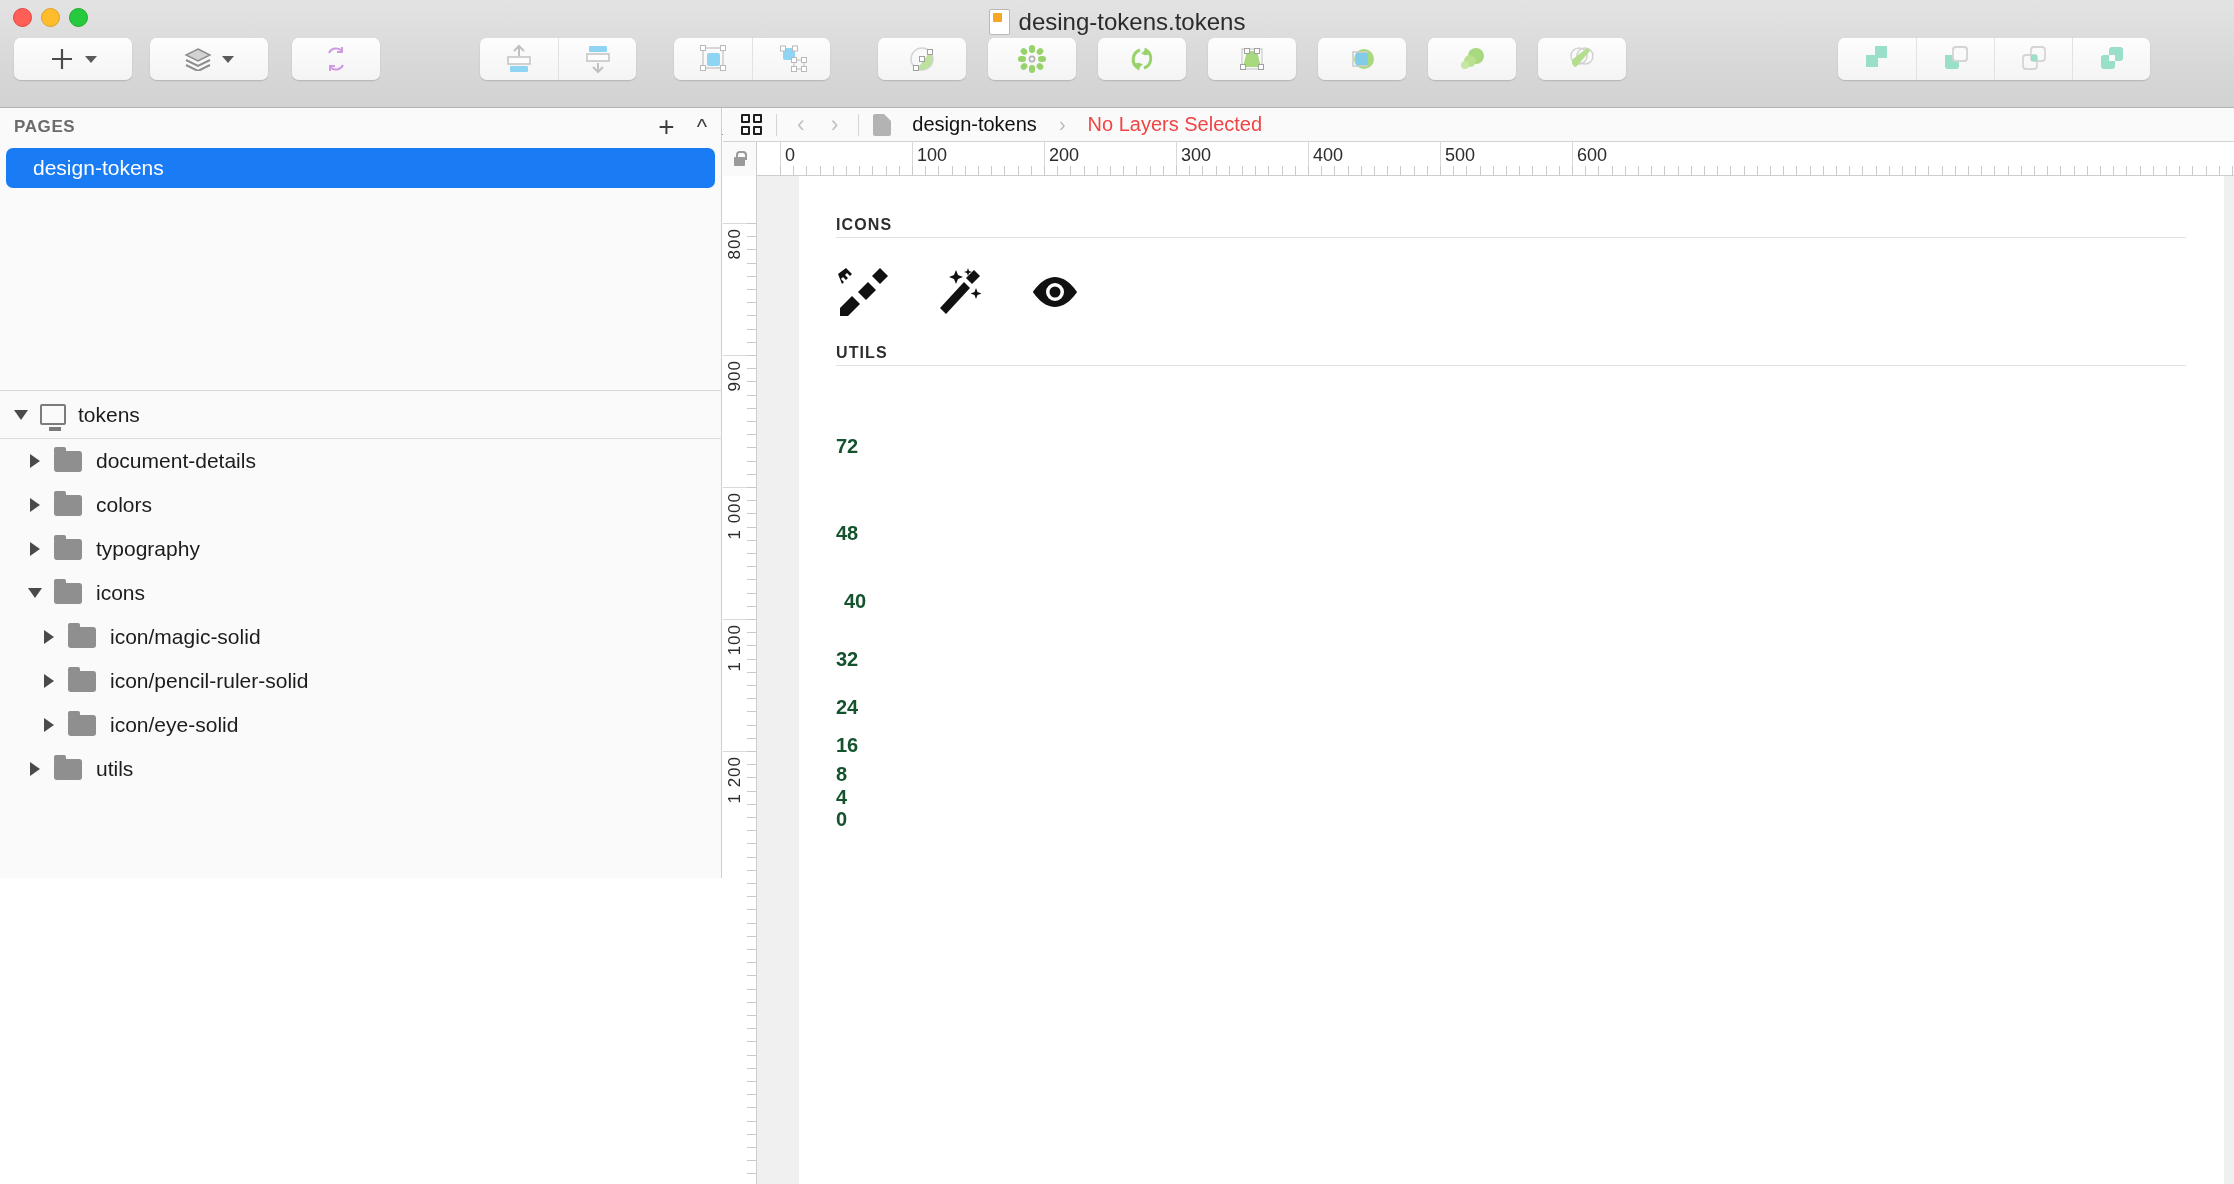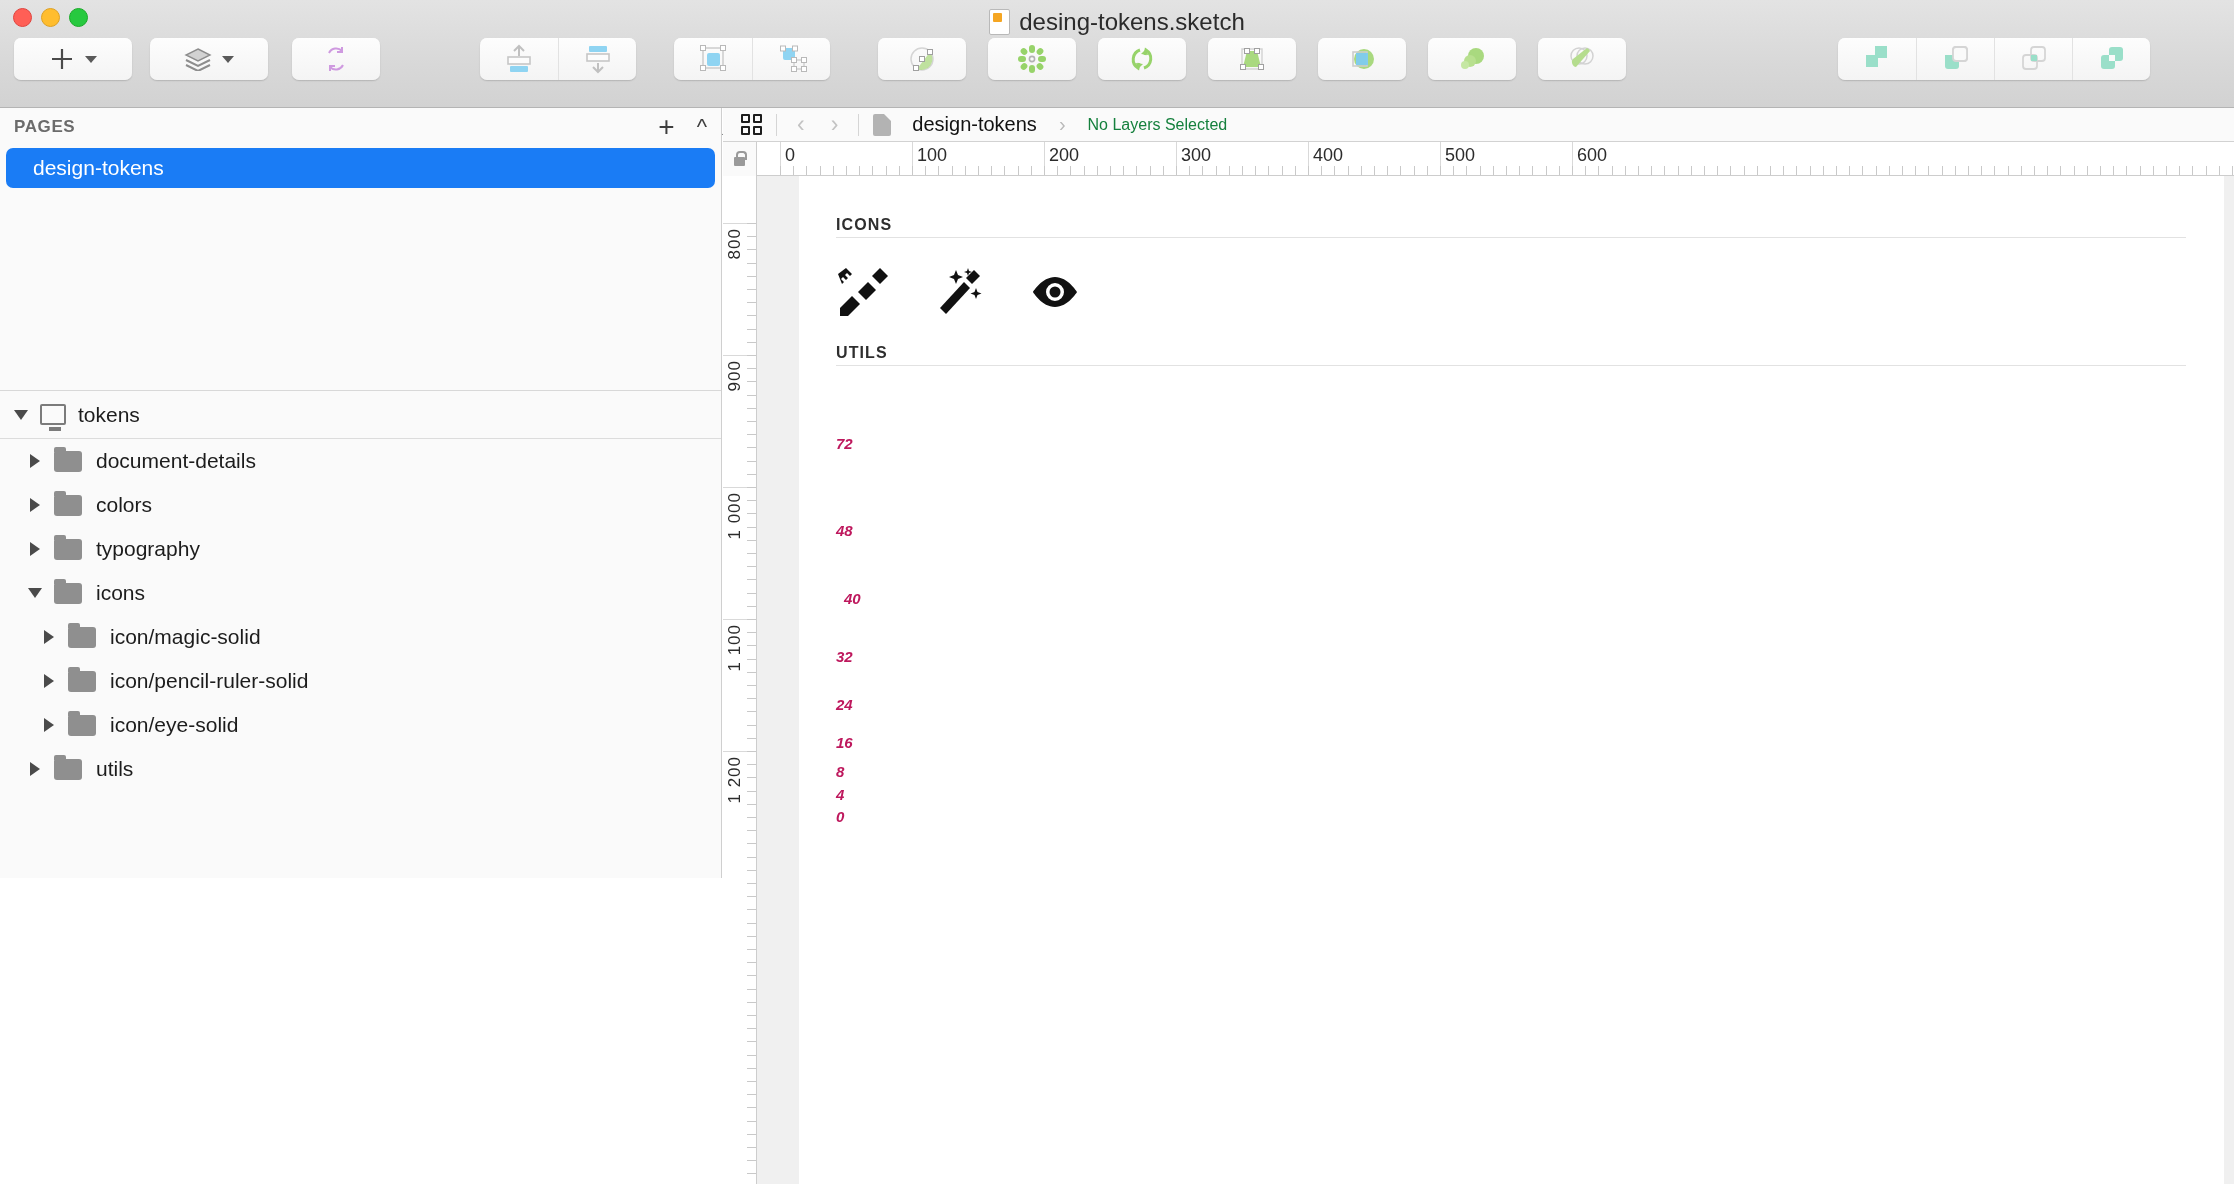--- a/index.html
+++ b/index.html
@@ -136,21 +136,21 @@
   .grid-icon i { border: 2px solid #1d1d1d; border-radius: 1px; display: block; }
   .ct-sep { width: 1px; height: 22px; background: #d5d5d5; }
   .nav-arrow { font-size: 23px; color: #c3c3c3; padding: 0 6px; }
   .bc-doc {
     width: 18px; height: 22px; background: #b3b3b3; border-radius: 2px; margin-right: 7px;
     position: relative;
   }
   .bc-doc::after{content:"";position:absolute;right:0;top:0;border-width:0 7px 7px 0;border-style:solid;border-color:transparent #fafafa transparent transparent;}
   .bc-name { font-size: 20px; color: #111; }
   .bc-sep  { font-size: 20px; color: #b9b9b9; margin: 0 8px; }
-  .bc-sel  { font-size: 16px; color: #15803d; }
+  .bc-sel  { font-size: 20px; color: #ef4444; }
 
   
   .ruler-h {
     position: absolute; left: 0; top: 34px; width: 1511px; height: 34px;
     background: #ffffff; border-bottom: 1px solid #cdcdcd;
   }
   .lockbox {
     position: absolute; left: 0; top: 0; width: 34px; height: 34px;
     background: #fafafa; border-right: 1px solid #cdcdcd;
     display: flex; align-items: center; justify-content: center;
@@ -182,37 +182,37 @@
   .artboard {
     position: absolute; left: 41px; top: 0; width: 1425px; height: 1008px;
     background: #ffffff;
   }
   .sec-title {
     position: absolute; font-size: 16px; letter-spacing: 1.1px; color: #2e2e2e; font-weight: 700;
   }
   .sec-rule { position: absolute; height: 1px; background: #e2e2e2; }
   .icons-row { position: absolute; display: flex; align-items: center; }
   .bar-label {
-    position: absolute; font-size: 15px; color: #be185d; font-weight: 700; font-style: italic;
+    position: absolute; font-size: 20px; color: #14532d; font-weight: 700;
   }
 </style>
 </head>
 <body>
 
 <div class="titlebar">
 
   <div class="traffic">
     <div class="light red"></div>
     <div class="light yellow"></div>
     <div class="light green"></div>
   </div>
 
   <div class="doc-title">
     <span class="doc-icon"></span>
-    <span>desing-tokens.sketch</span>
+    <span>desing-tokens.tokens</span>
   </div>
 
   <div class="tbrow">
 
     <div class="tgroup" style="left:14px; top:0; width:118px;">
       <div class="tbtn" style="width:118px;">
         <svg width="26" height="26" viewBox="0 0 26 26">
             <path d="M13 3v20M3 13h20" stroke="#4a4a4a" stroke-width="2.2" fill="none"></path>
           </svg>
         <span class="caret" style="margin-left:10px;"></span>

